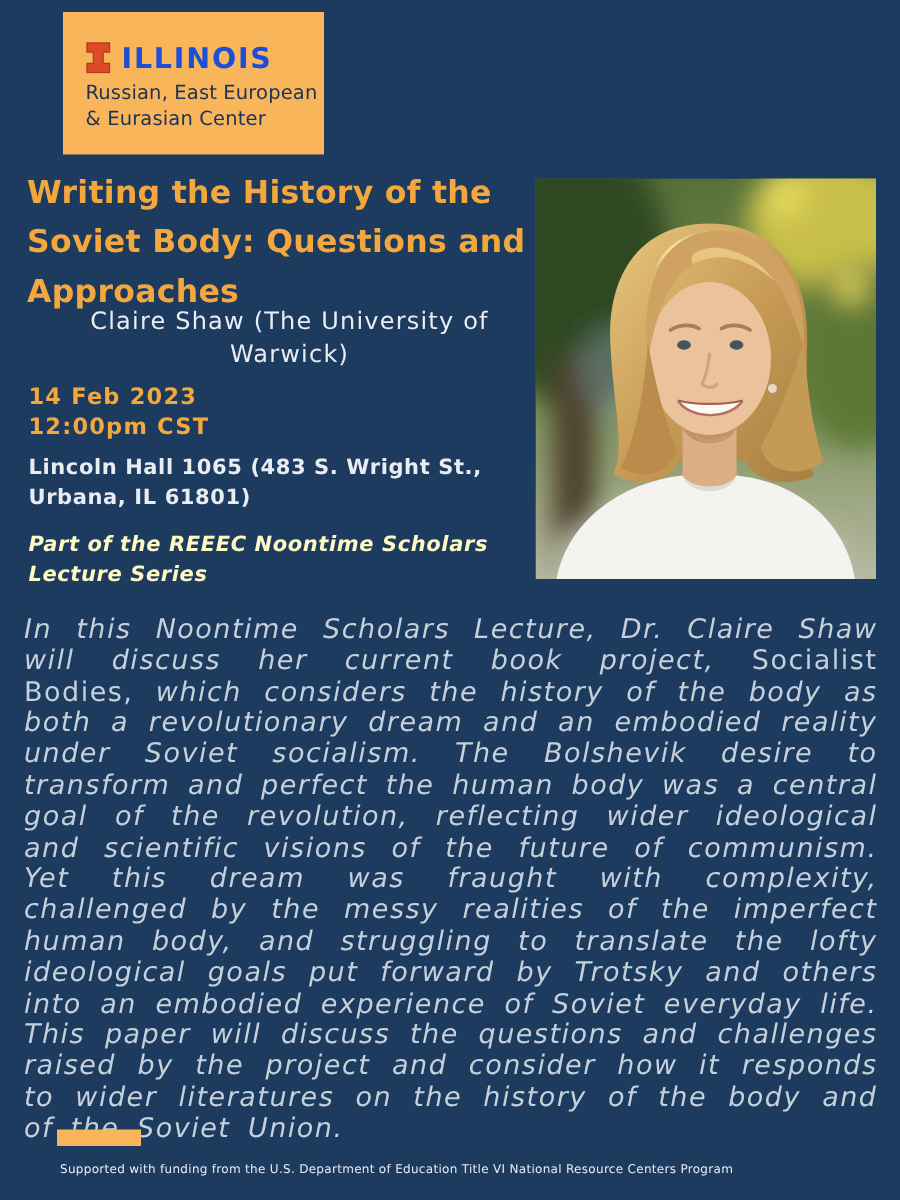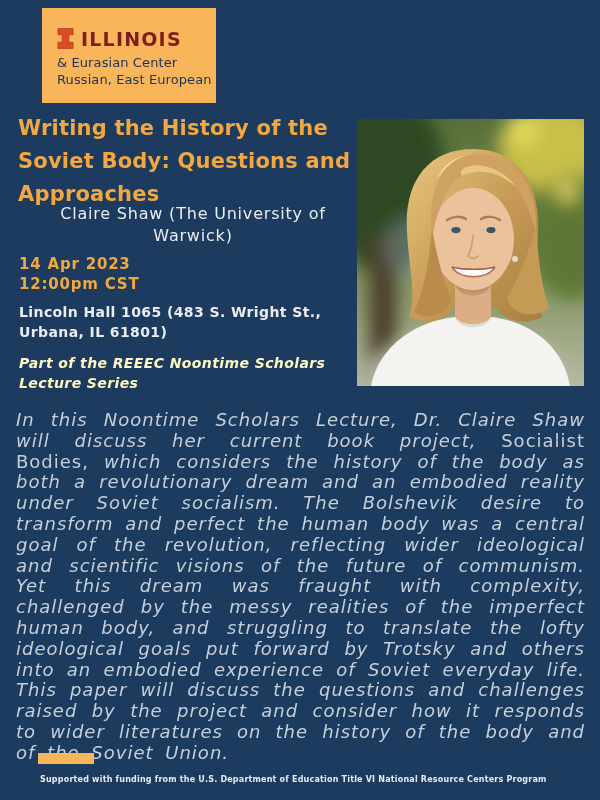--- a/index.html
+++ b/index.html
@@ -8,21 +8,21 @@
     background:#1D3A5F;
     font-family:"DejaVu Sans", sans-serif;
   }
   
   .header-box {
     position:absolute; left:42px; top:8px; width:174px; height:95px;
     background:#F9B55A; box-sizing:border-box; padding:20px 0 0 15px;
   }
   .logo-row { display:flex; align-items:center; gap:7px; height:21px; margin-bottom:6px; }
   .block-i { display:block; }
-  .brand { color:#7f1d1d; font-weight:bold; font-size:19px; letter-spacing:1.2px; }
+  .brand { color:#1d4ed8; font-weight:bold; font-size:19px; letter-spacing:1.2px; }
   .center-name { color:#1B3357; font-size:13px; line-height:16.5px; letter-spacing:0.1px; }
   
   .title {
     position:absolute; left:18px; top:112px; width:352px; margin:0;
     color:#F2A83E; font-size:21px; line-height:33px; font-weight:bold; letter-spacing:0.2px;
   }
   .speaker {
     position:absolute; left:19px; top:203px; width:348px;
     color:#E9EDF2; font-size:16px; line-height:21.5px; font-weight:normal; letter-spacing:0.8px;text-align:center;
   }
@@ -45,38 +45,38 @@
   .abstract {
     position:absolute; left:16px; top:410px; width:569px; margin:0;
     color:#C6D0DA; font-size:18px; line-height:20.8px; font-style:italic;
     letter-spacing:1px; word-spacing:5px; text-align:justify;
   }
   .abstract .upright { font-style:normal; }
   
   .accent-bar { position:absolute; left:38px; top:753px; width:56px; height:11px; background:#F9B55A; }
   .footer {
     position:absolute; left:40px; top:775px; white-space:nowrap;
-    color:#E8ECF1; font-size:8px; font-weight:bold; letter-spacing:0.2px;
+    color:#E8ECF1; font-size:8px; font-weight:normal; letter-spacing:0.2px;
   }
 </style>
 </head>
 <body>
 
 <div class="poster">
 
   <div class="header-box">
     <div class="logo-row">
       <svg class="block-i" width="17" height="21" viewBox="0 0 18 22" aria-hidden="true">
         <path d="M1,0.5 H17 V7 H12.5 V15 H17 V21.5 H1 V15 H5.5 V7 H1 Z" fill="#DD4B26" stroke="#B23A1C" stroke-width="0.8"></path>
       </svg>
       <span class="brand">ILLINOIS</span>
     </div>
     <div class="center-name">
+      <div>Russian, East European</div>
       <div>&amp; Eurasian Center</div>
-      <div>Russian, East European</div>
     </div>
   </div>
 
   <div class="photo">
     <svg width="227" height="267" viewBox="0 0 227 267" aria-hidden="true">
       <defs>
         <filter id="bgblur" x="-30%" y="-30%" width="160%" height="160%">
           <feGaussianBlur stdDeviation="9"></feGaussianBlur>
         </filter>
         <linearGradient id="bgGrad" x1="0" y1="0" x2="0" y2="1">
@@ -136,21 +136,21 @@
 
       <circle cx="158" cy="140" r="3" fill="#ece8de" opacity="0.85"></circle>
     </svg>
   </div>
 
   <h1 class="title">Writing the History of the Soviet Body: Questions and Approaches</h1>
 
   <div class="speaker">Claire Shaw (The University of Warwick)</div>
 
   <div class="datetime">
-    <div>14 Apr 2023</div>
+    <div>14 Feb 2023</div>
     <div>12:00pm CST</div>
   </div>
 
   <div class="location">Lincoln Hall 1065 (483 S. Wright St., Urbana, IL 61801)</div>
 
   <div class="series">Part of the REEEC Noontime Scholars Lecture Series</div>
 
   <p class="abstract"><span>In this Noontime Scholars Lecture, Dr. Claire Shaw will discuss her current book project, </span><span class="upright">Socialist Bodies,</span><span> which considers the history of the body as both a revolutionary dream and an embodied reality under Soviet socialism. The Bolshevik desire to transform and perfect the human body was a central goal of the revolution, reflecting wider ideological and scientific visions of the future of communism. Yet this dream was fraught with complexity, challenged by the messy realities of the imperfect human body, and struggling to translate the lofty ideological goals put forward by Trotsky and others into an embodied experience of Soviet everyday life. This paper will discuss the questions and challenges raised by the project and consider how it responds to wider literatures on the history of the body and of the Soviet Union.</span></p>
 
   <div class="accent-bar"></div>

